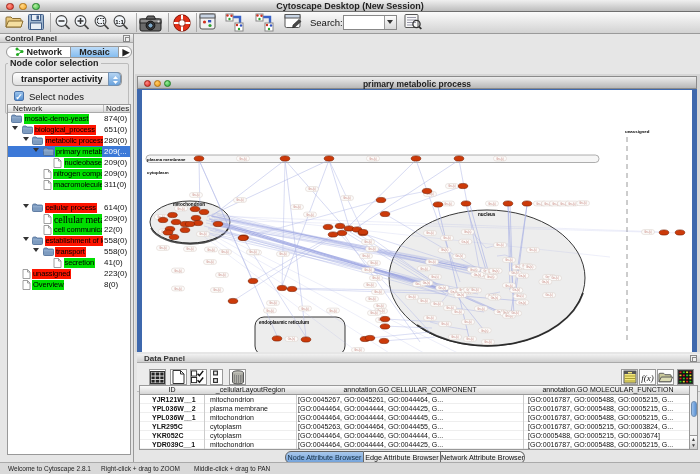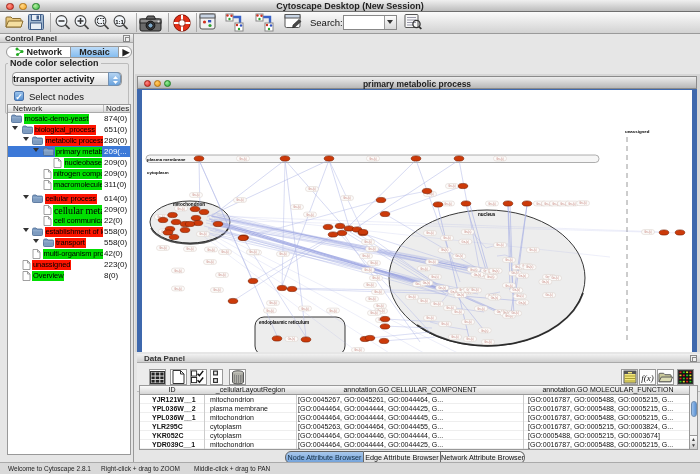--- a/index.html
+++ b/index.html
@@ -14,21 +14,21 @@
 #cphead { position:absolute; left:0; top:0; width:133px; height:9px; background:linear-gradient(#f2f2f2,#cfcfcf); border-bottom:1px solid #aaa; }
 #cphead span { position:absolute; left:5px; top:0px; font-size:8px; font-weight:bold; color:#333; line-height:9px; }
 .floatico { position:absolute; width:7px; height:7px; border:1px solid #888; background:#eee; }
 .floatico::after { content:""; position:absolute; left:1px; top:1px; width:3px; height:3px; border:1px solid #888; }
 
 #cptabs { position:absolute; left:6px; top:12px; width:126px; height:12px; background:#fff; border:1px solid #999; border-radius:6px; overflow:hidden; }
 #cptabs .seg { position:absolute; top:0; height:100%; font-size:9px; font-weight:bold; color:#222; text-align:center; line-height:11px; }
 #mosaicseg { left:63px; width:49px; background:linear-gradient(#bcdbf8,#85bdf0); border-left:1px solid #999; border-right:1px solid #999; color:#123; }
 #grouplbl { position:absolute; left:8px; top:24px; font-size:9px; font-weight:bold; color:#222; background:#e6e6e6; padding:0 2px; z-index:2; }
 #groupbox { position:absolute; left:5px; top:29px; width:124px; height:51px; border:1px solid #bbb; border-radius:2px; }
-#combo { position:absolute; left:12px; top:38px; width:110px; height:14px; background:linear-gradient(#ffffff,#e0e0e0); border:1px solid #999; border-radius:4px; font-size:9px; font-weight:bold; color:#111; line-height:13px; }
+#combo { position:absolute; left:12px; top:38px; width:110px; height:14px; background:linear-gradient(#ffffff,#e0e0e0); border:1px solid #999; border-radius:4px; font-size:9px; font-weight:bold; color:#111; line-height:13px; padding-left:8px; }
 #combobtn { position:absolute; right:0px; top:-1px; width:13px; height:14px; background:linear-gradient(#b5d4f2,#6ba3dd); border:1px solid #7291b3; border-radius:0 4px 4px 0; }
 #checkbox { position:absolute; left:14px; top:57px; width:10px; height:10px; background:linear-gradient(#9cc4ec,#5590d2); border:1px solid #4a72a8; border-radius:2px; color:#fff; font-size:9px; line-height:10px; text-align:center; font-weight:bold; }
 #chklbl { position:absolute; left:29px; top:57px; font-size:9.5px; color:#111; }
 #treewrap { position:absolute; left:7px; top:70px; width:124px; height:351px; background:#fff; border:1px solid #999; }
 #treehdr { height:8px; background:linear-gradient(#fafafa,#d8d8d8); border-bottom:1px solid #aaa; position:relative; }
 #treehdr span { position:absolute; top:-1px; font-size:8px; color:#222; }
 
 #desktop { left:135px; top:34px; width:565px; height:318px; background:#d6d6d6;margin-top:40px; }
 #nettitle { position:absolute; left:2px; top:2px; width:560px; height:13px; background:linear-gradient(#ececec,#b8b8b8); border:1px solid #8a8a8a; }
 #nettitle .tl { position:absolute; top:3px; width:7px; height:7px; border-radius:50%; }
@@ -235,21 +235,21 @@
           <span style="position:absolute;left:96px;top:0.5px;font-size:8px;line-height:10px;color:#111;">209(0)</span>
         </div>
 <div style="position:relative;height:11px;">
           <span style="position:absolute;left:34.5px;top:0.5px;line-height:0"><svg width="9" height="10" viewBox="0 0 9 10">
               <path d="M1 0.5 L5.5 0.5 L8 3 L8 9.5 L1 9.5 Z" fill="#fff" stroke="#888" stroke-width="0.8"></path>
               <path d="M5.5 0.5 L5.5 3 L8 3" fill="none" stroke="#888" stroke-width="0.8"></path>
             </svg></span>
           <span style="position:absolute;left:45.0px;top:0.5px;max-width:49px;background:#00df00;font-size:7.5px;letter-spacing:-0.1px;line-height:10px;color:#000;padding:0 1px;white-space:nowrap;overflow:hidden;">nitrogen compo</span>
           <span style="position:absolute;left:96px;top:0.5px;font-size:8px;line-height:10px;color:#111;">209(0)</span>
         </div>
-<div style="position:relative;height:14px;">
+<div style="position:relative;height:23px;">
           <span style="position:absolute;left:34.5px;top:0.5px;line-height:0"><svg width="9" height="10" viewBox="0 0 9 10">
               <path d="M1 0.5 L5.5 0.5 L8 3 L8 9.5 L1 9.5 Z" fill="#fff" stroke="#888" stroke-width="0.8"></path>
               <path d="M5.5 0.5 L5.5 3 L8 3" fill="none" stroke="#888" stroke-width="0.8"></path>
             </svg></span>
           <span style="position:absolute;left:45.0px;top:0.5px;max-width:49px;background:#00df00;font-size:7.5px;letter-spacing:-0.1px;line-height:10px;color:#000;padding:0 1px;white-space:nowrap;overflow:hidden;">macromolecule</span>
           <span style="position:absolute;left:96px;top:0.5px;font-size:8px;line-height:10px;color:#111;">311(0)</span>
         </div>
 <div style="position:relative;height:11px;">
           <span style="position:absolute;left:14.5px;top:2px;width:0;height:0;border-left:3px solid transparent;border-right:3px solid transparent;border-top:4.5px solid #333;"></span>
           <span style="position:absolute;left:24.0px;top:1px;line-height:0"><svg width="11" height="9" viewBox="0 0 11 9">
@@ -287,26 +287,26 @@
 <div style="position:relative;height:11px;padding-left:32px;">
           <span style="position:absolute;left:25.0px;top:2px;width:0;height:0;border-left:3px solid transparent;border-right:3px solid transparent;border-top:4.5px solid #333;"></span>
           <span style="position:absolute;left:34.5px;top:1px;line-height:0"><svg width="11" height="9" viewBox="0 0 11 9">
               <path d="M0.5 2.5 Q0.5 1 2 1 L4 1 L5 2 L9.5 2 Q10.5 2 10.5 3 L10.5 7.5 Q10.5 8.5 9.5 8.5 L1.5 8.5 Q0.5 8.5 0.5 7.5 Z" fill="#7e9cc0" stroke="#4a6a94" stroke-width="0.8"></path>
               <path d="M0.5 3.8 L10.5 3.8" stroke="#9db7d6" stroke-width="0.8"></path>
             </svg></span>
           <span style="position:absolute;left:47.0px;top:0.5px;max-width:47px;background:#fe1400;font-size:7.5px;letter-spacing:-0.1px;line-height:10px;color:#000;padding:0 1px;white-space:nowrap;overflow:hidden;">transport</span>
           <span style="position:absolute;left:96px;top:0.5px;font-size:8px;line-height:10px;color:#111;">558(0)</span>
         </div>
 <div style="position:relative;height:11px;">
-          <span style="position:absolute;left:24.0px;top:0.5px;line-height:0"><svg width="9" height="10" viewBox="0 0 9 10">
+          <span style="position:absolute;left:45.0px;top:0.5px;line-height:0"><svg width="9" height="10" viewBox="0 0 9 10">
               <path d="M1 0.5 L5.5 0.5 L8 3 L8 9.5 L1 9.5 Z" fill="#fff" stroke="#888" stroke-width="0.8"></path>
               <path d="M5.5 0.5 L5.5 3 L8 3" fill="none" stroke="#888" stroke-width="0.8"></path>
             </svg></span>
-          <span style="position:absolute;left:34.5px;top:0.5px;max-width:60px;background:#00df00;font-size:7.5px;letter-spacing:-0.1px;line-height:10px;color:#000;padding:0 1px;white-space:nowrap;overflow:hidden;">multi-organism pro</span>
-          <span style="position:absolute;left:96px;top:0.5px;font-size:8px;line-height:10px;color:#111;">42(0)</span>
+          <span style="position:absolute;left:55.5px;top:0.5px;max-width:38px;background:#00df00;font-size:7.5px;letter-spacing:-0.1px;line-height:10px;color:#000;padding:0 1px;white-space:nowrap;overflow:hidden;">secretion</span>
+          <span style="position:absolute;left:96px;top:0.5px;font-size:8px;line-height:10px;color:#111;">41(0)</span>
         </div>
 <div style="position:relative;height:11px;">
           <span style="position:absolute;left:13.5px;top:0.5px;line-height:0"><svg width="9" height="10" viewBox="0 0 9 10">
               <path d="M1 0.5 L5.5 0.5 L8 3 L8 9.5 L1 9.5 Z" fill="#fff" stroke="#888" stroke-width="0.8"></path>
               <path d="M5.5 0.5 L5.5 3 L8 3" fill="none" stroke="#888" stroke-width="0.8"></path>
             </svg></span>
           <span style="position:absolute;left:24.0px;top:0.5px;max-width:70px;background:#fe1400;font-size:7.5px;letter-spacing:-0.1px;line-height:10px;color:#000;padding:0 1px;white-space:nowrap;overflow:hidden;">unassigned</span>
           <span style="position:absolute;left:96px;top:0.5px;font-size:8px;line-height:10px;color:#111;">223(0)</span>
         </div>
 <div style="position:relative;height:11px;">

